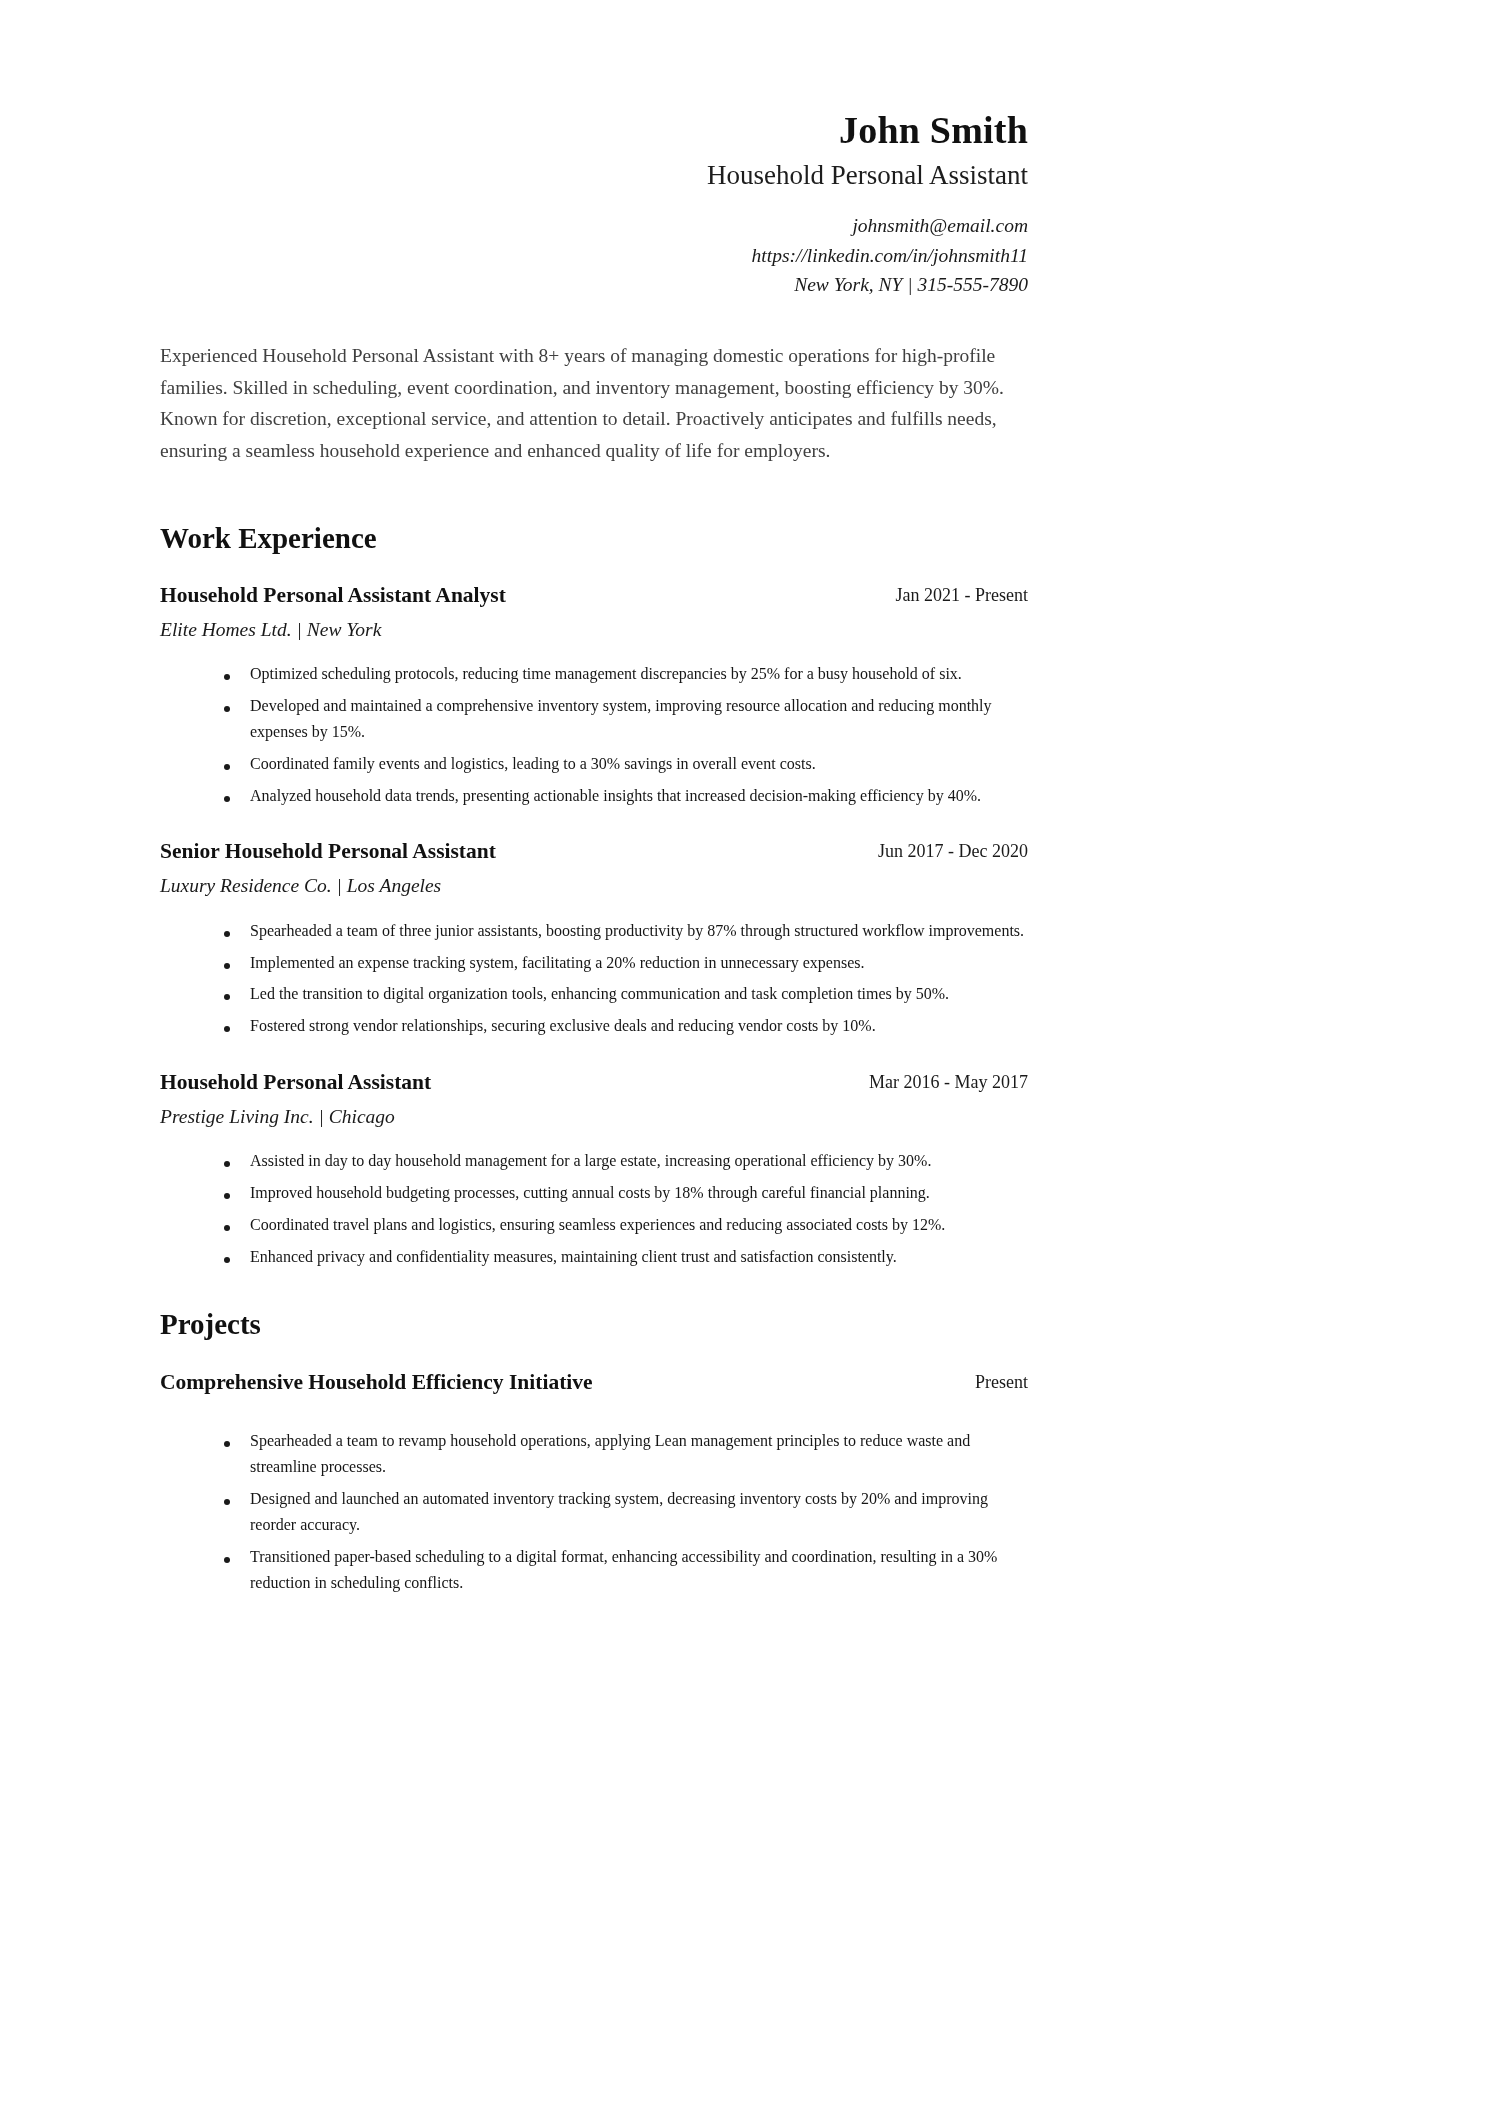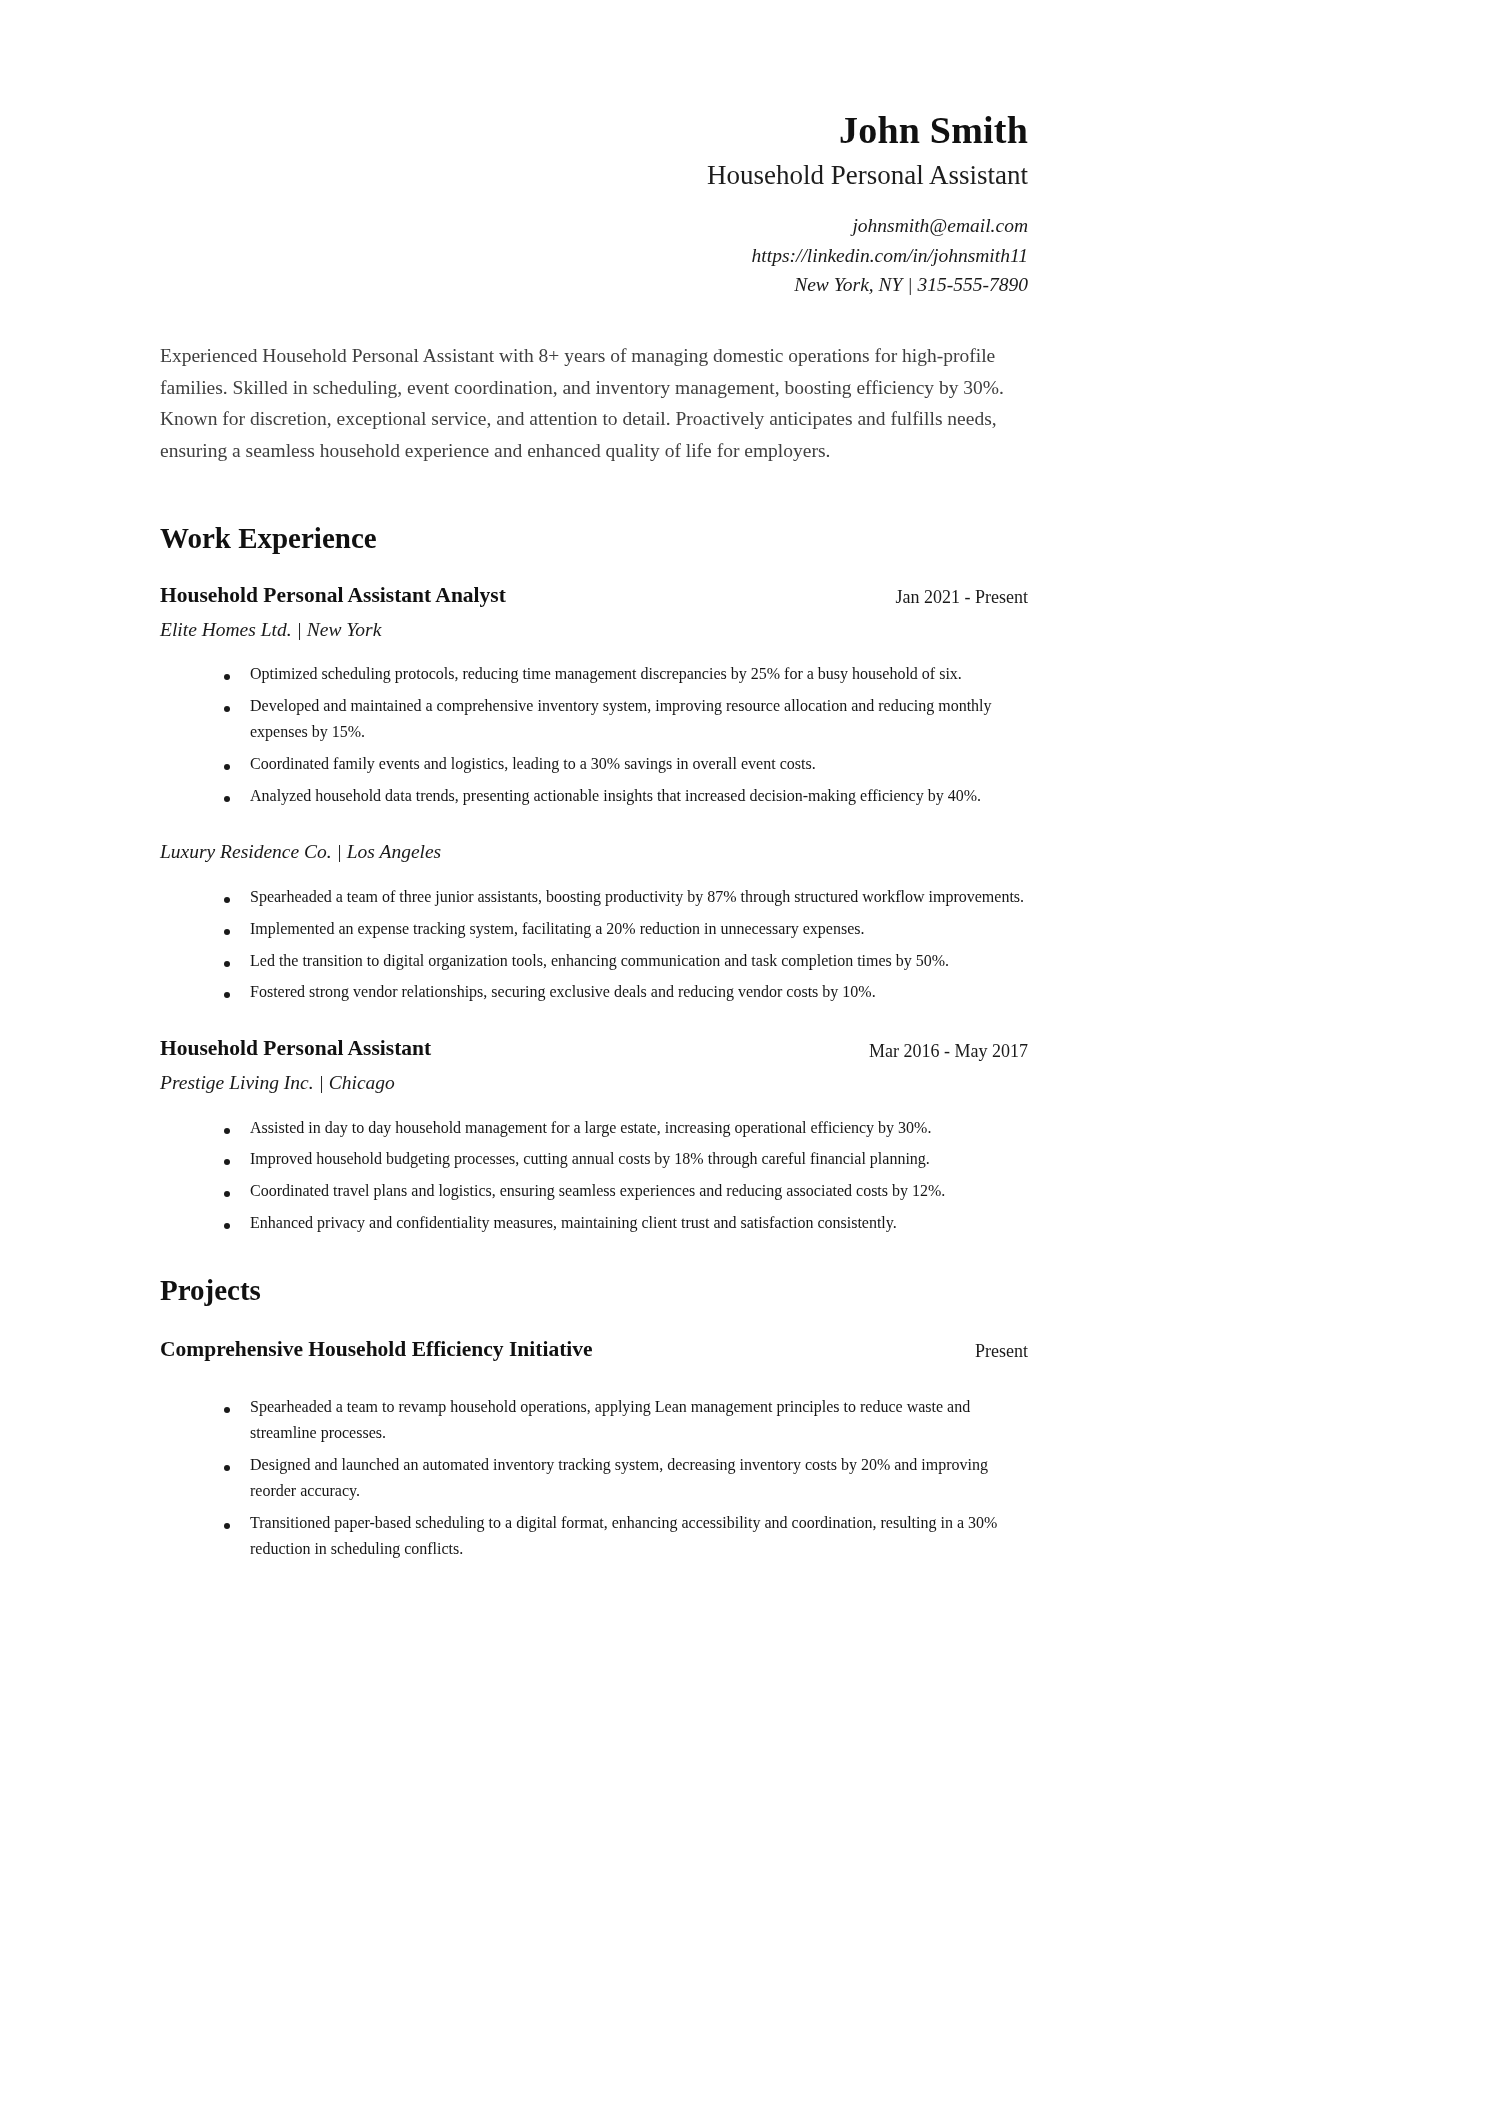--- a/index.html
+++ b/index.html
@@ -66,21 +66,21 @@
     font-size: 29px;
     font-weight: bold;
     margin: 0 0 26px 0;
     color: #111111;
     line-height: 1.15;
   }
 
   .entry { margin-bottom: 30px; }
   .entry-head {
     display: flex;
-    align-items: flex-end;
+    align-items: flex-start;
     justify-content: space-between;
     gap: 24px;
   }
   .entry-role {
     font-size: 21.5px;
     font-weight: bold;
     line-height: 1.25;
     color: #111111;
     margin: 0;
   }
@@ -153,20 +153,24 @@
       <div class="entry-org">Elite Homes Ltd. | New York</div>
       <ul class="bullets">
         <li>Optimized scheduling protocols, reducing time management discrepancies by 25% for a busy household of six.</li>
         <li>Developed and maintained a comprehensive inventory system, improving resource allocation and reducing monthly expenses by 15%.</li>
         <li>Coordinated family events and logistics, leading to a 30% savings in overall event costs.</li>
         <li>Analyzed household data trends, presenting actionable insights that increased decision-making efficiency by 40%.</li>
       </ul>
     </div>
 
     <div class="entry">
+      <div class="entry-head">
+        <div class="entry-role">Senior Household Personal Assistant</div>
+        <div class="entry-dates">Jun 2017 - Dec 2020</div>
+      </div>
       <div class="entry-org">Luxury Residence Co. | Los Angeles</div>
       <ul class="bullets">
         <li>Spearheaded a team of three junior assistants, boosting productivity by 87% through structured workflow improvements.</li>
         <li>Implemented an expense tracking system, facilitating a 20% reduction in unnecessary expenses.</li>
         <li>Led the transition to digital organization tools, enhancing communication and task completion times by 50%.</li>
         <li>Fostered strong vendor relationships, securing exclusive deals and reducing vendor costs by 10%.</li>
       </ul>
     </div>
 
     <div class="entry">

